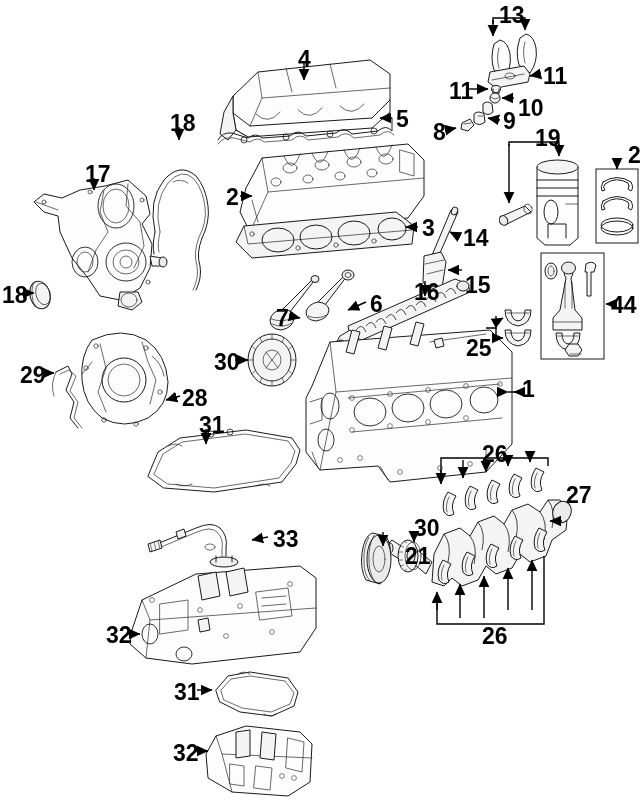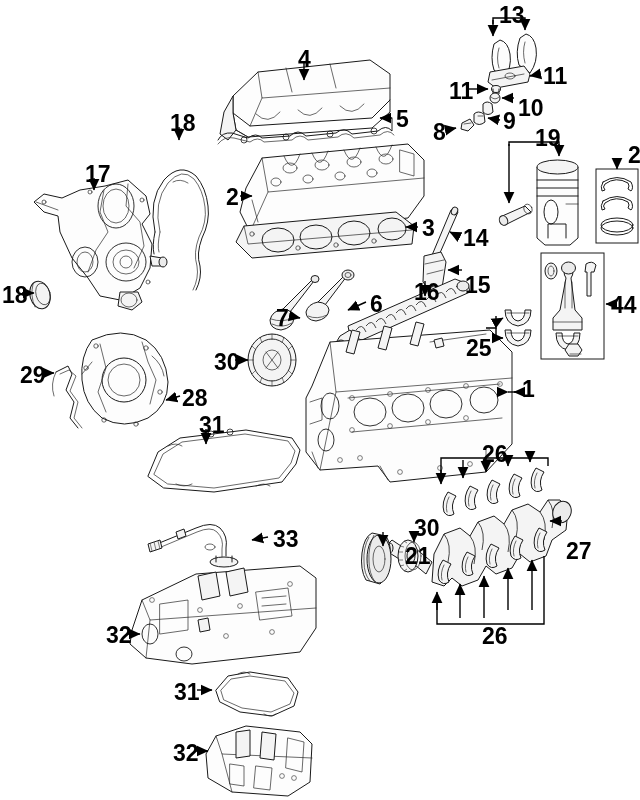--- a/index.html
+++ b/index.html
@@ -616,21 +616,21 @@
 <div class="callout" style="left:170px;top:112px;">18</div>
 <div class="callout" style="left:2px;top:284px;">18</div>
 <div class="callout" style="left:214px;top:351px;">30</div>
 <div class="callout" style="left:405px;top:545px;">21</div>
 <div class="callout" style="left:608px;top:144px;margin-left:20px;">22</div>
 <div class="callout" style="left:535px;top:127px;">19</div>
 <div class="callout" style="left:611px;top:294px;">44</div>
 <div class="callout" style="left:466px;top:337px;">25</div>
 <div class="callout" style="left:482px;top:443px;">26</div>
 <div class="callout" style="left:482px;top:625px;">26</div>
-<div class="callout" style="left:566px;top:540px;">27</div>
+<div class="callout" style="left:566px;top:484px;">27</div>
 <div class="callout" style="left:182px;top:387px;">28</div>
 <div class="callout" style="left:20px;top:364px;">29</div>
 <div class="callout" style="left:374px;top:517px;margin-left:40px;">30</div>
 <div class="callout" style="left:199px;top:414px;">31</div>
 <div class="callout" style="left:174px;top:681px;">31</div>
 <div class="callout" style="left:106px;top:624px;">32</div>
 <div class="callout" style="left:173px;top:742px;">32</div>
 <div class="callout" style="left:273px;top:528px;">33</div>
 
 </div>

